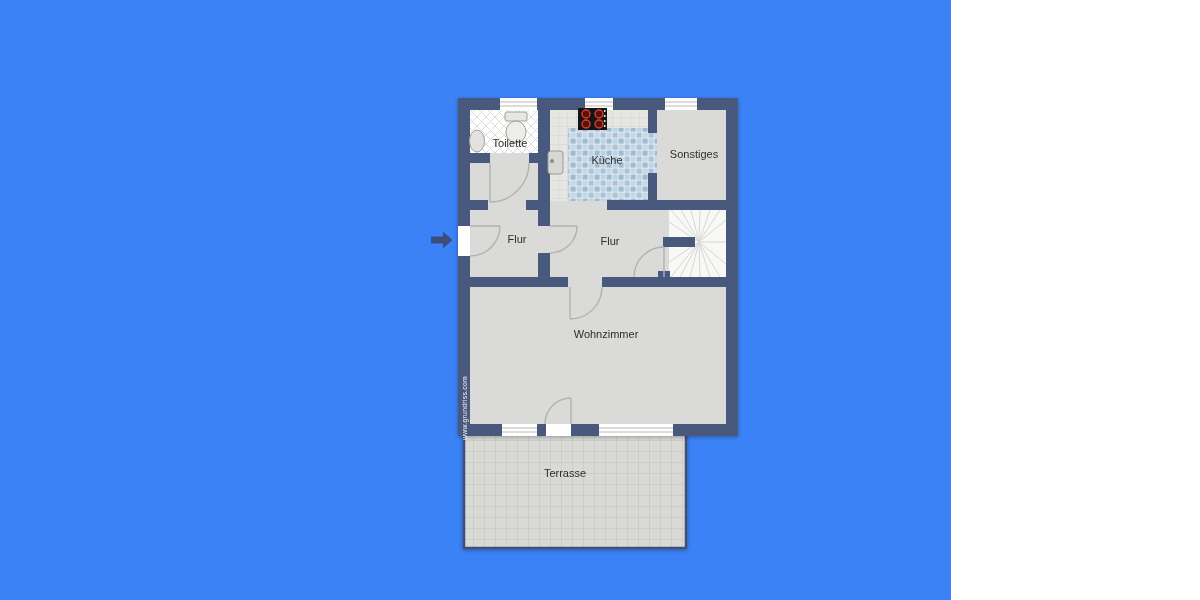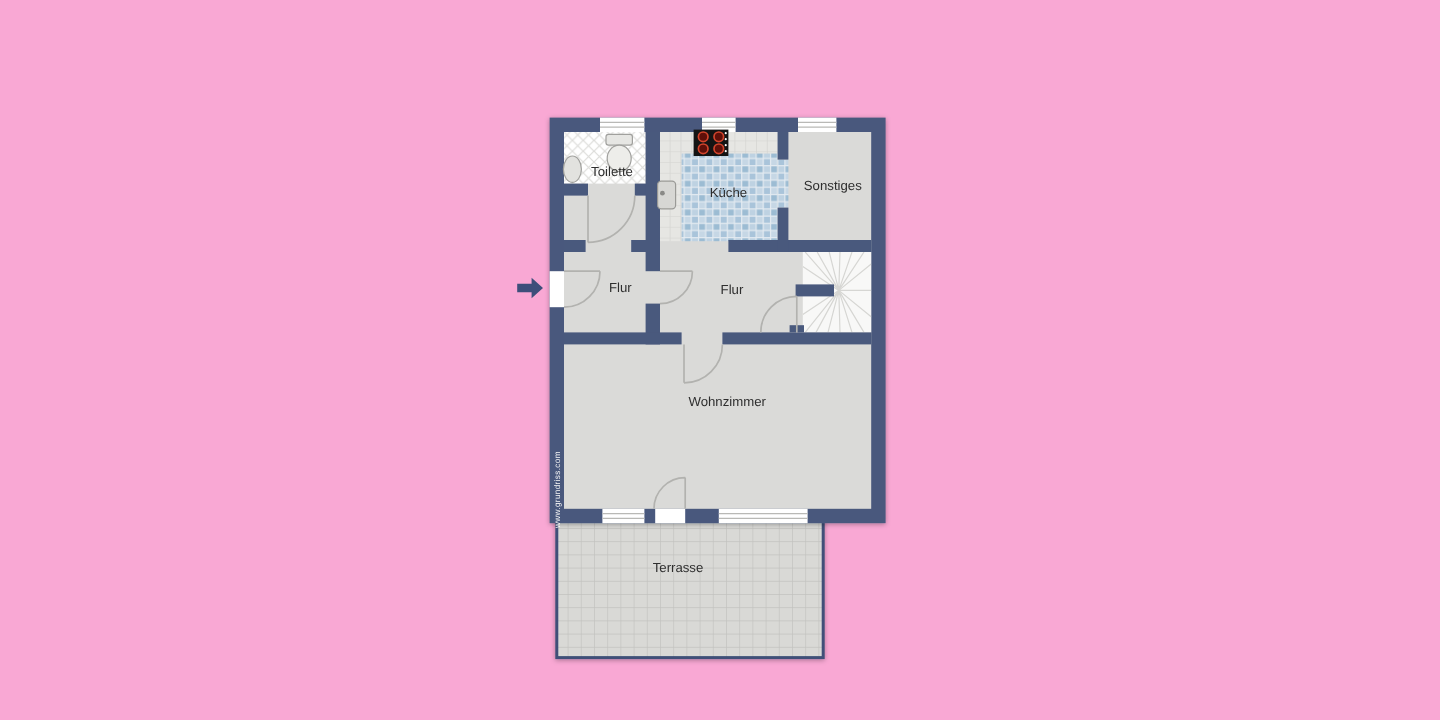--- a/index.html
+++ b/index.html
@@ -1,16 +1,16 @@
 <!DOCTYPE html>
 <html><head>
 <meta charset="utf-8">
 <style>
   html,body{margin:0;padding:0;background:#ffffff;}
-  .stage{position:relative;width:1200px;height:600px;background:#f9a8d4;overflow:hidden;
+  .stage{position:relative;width:951px;height:600px;background:#3b82f6;overflow:hidden;
          font-family:"Liberation Sans",sans-serif;}
   svg{position:absolute;left:0;top:0;}
   text.room-label{font-family:"Liberation Sans",sans-serif;font-size:11px;fill:#2e2e2e;}
   text.watermark{font-family:"Liberation Sans",sans-serif;font-size:6.8px;fill:#f7f7f7;letter-spacing:.3px;}
 </style>
 </head>
 <body>
 
 <div class="stage">
 <svg width="1200" height="600" viewBox="0 0 1200 600">

